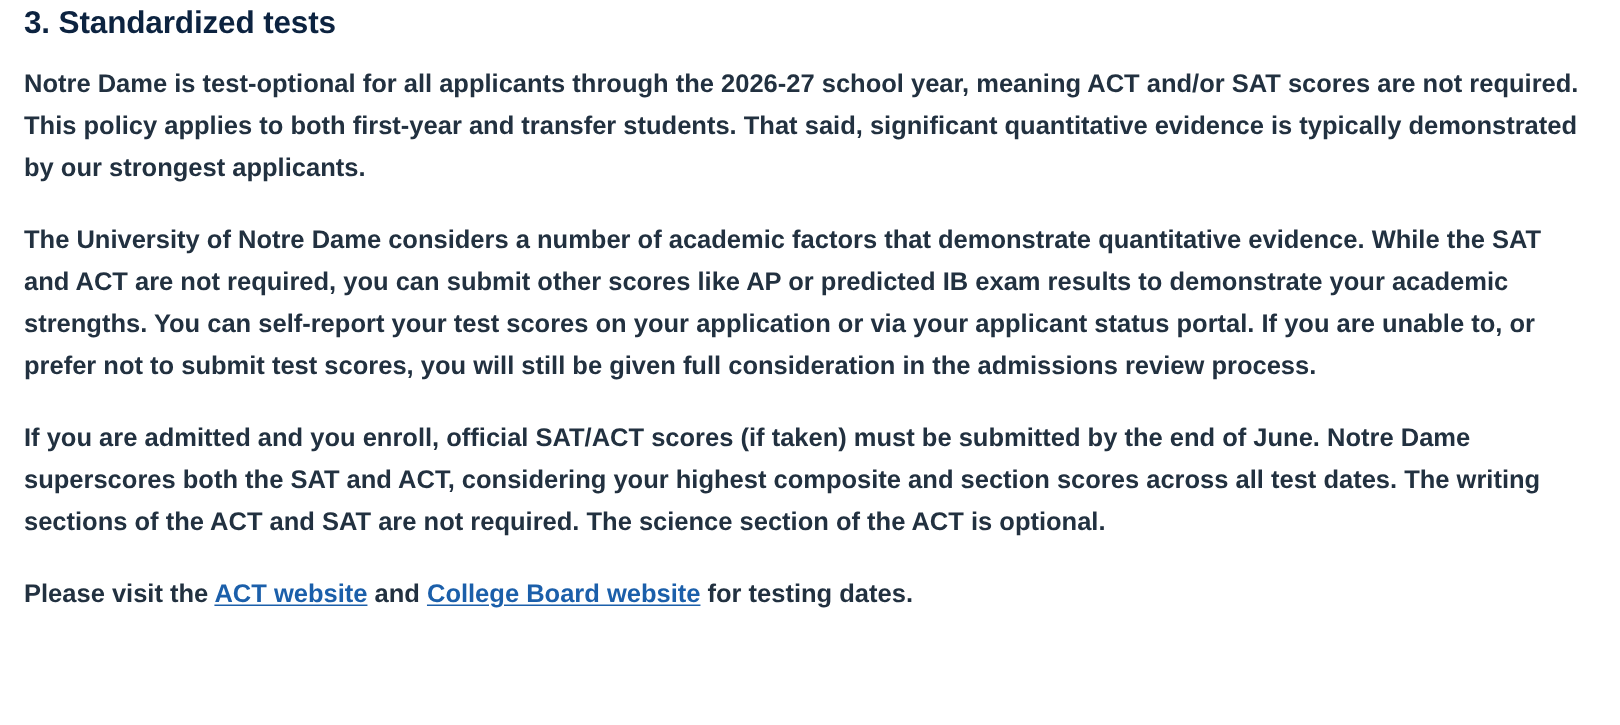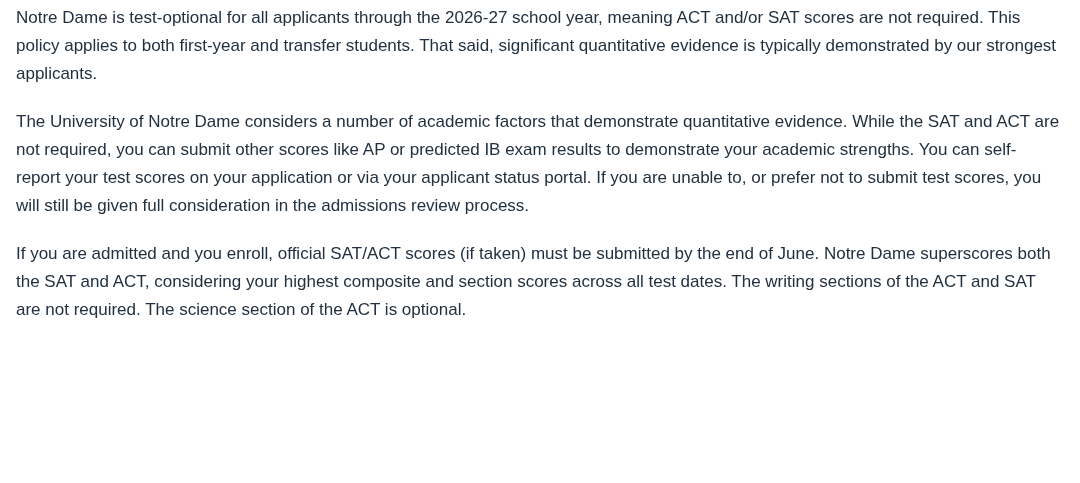--- a/index.html
+++ b/index.html
@@ -25,37 +25,40 @@
     color: #0c2340;
     margin: 0 0 14px 0;
     letter-spacing: -0.1px;
   }
   .para {
     font-size: 17px;
     line-height: 28px;
     color: #223140;
     margin: 0 0 20px 0;
     max-width: 1048px;
+    font-weight: bold;
   }
   .para:last-child {
     margin-bottom: 0;
   }
   a.doc-link {
     color: #1b5faa;
     text-decoration: underline;
     text-underline-offset: 2px;
   }
 </style>
 </head>
 <body>
 
 <div class="page">
 
+  <h2 class="section-heading">3. Standardized tests</h2>
 
   <p class="para">Notre Dame is test-optional for all applicants through the 2026-27 school year, meaning ACT and/or SAT scores are not required. This policy applies to both first-year and transfer students. That said, significant quantitative evidence is typically demonstrated by our strongest applicants.</p>
 
   <p class="para">The University of Notre Dame considers a number of academic factors that demonstrate quantitative evidence. While the SAT and ACT are not required, you can submit other scores like AP or predicted IB exam results to demonstrate your academic strengths. You can self-report your test scores on your application or via your applicant status portal. If you are unable to, or prefer not to submit test scores, you will still be given full consideration in the admissions review process.</p>
 
   <p class="para">If you are admitted and you enroll, official SAT/ACT scores (if taken) must be submitted by the end of June. Notre Dame superscores both the SAT and ACT, considering your highest composite and section scores across all test dates. The writing sections of the ACT and SAT are not required. The science section of the ACT is optional.</p>
 
+  <p class="para"><span>Please visit the </span><a class="doc-link" href="#">ACT website</a><span> and </span><a class="doc-link" href="#">College Board website</a><span> for testing dates.</span></p>
 
 
 </div>
 
 </body></html>

